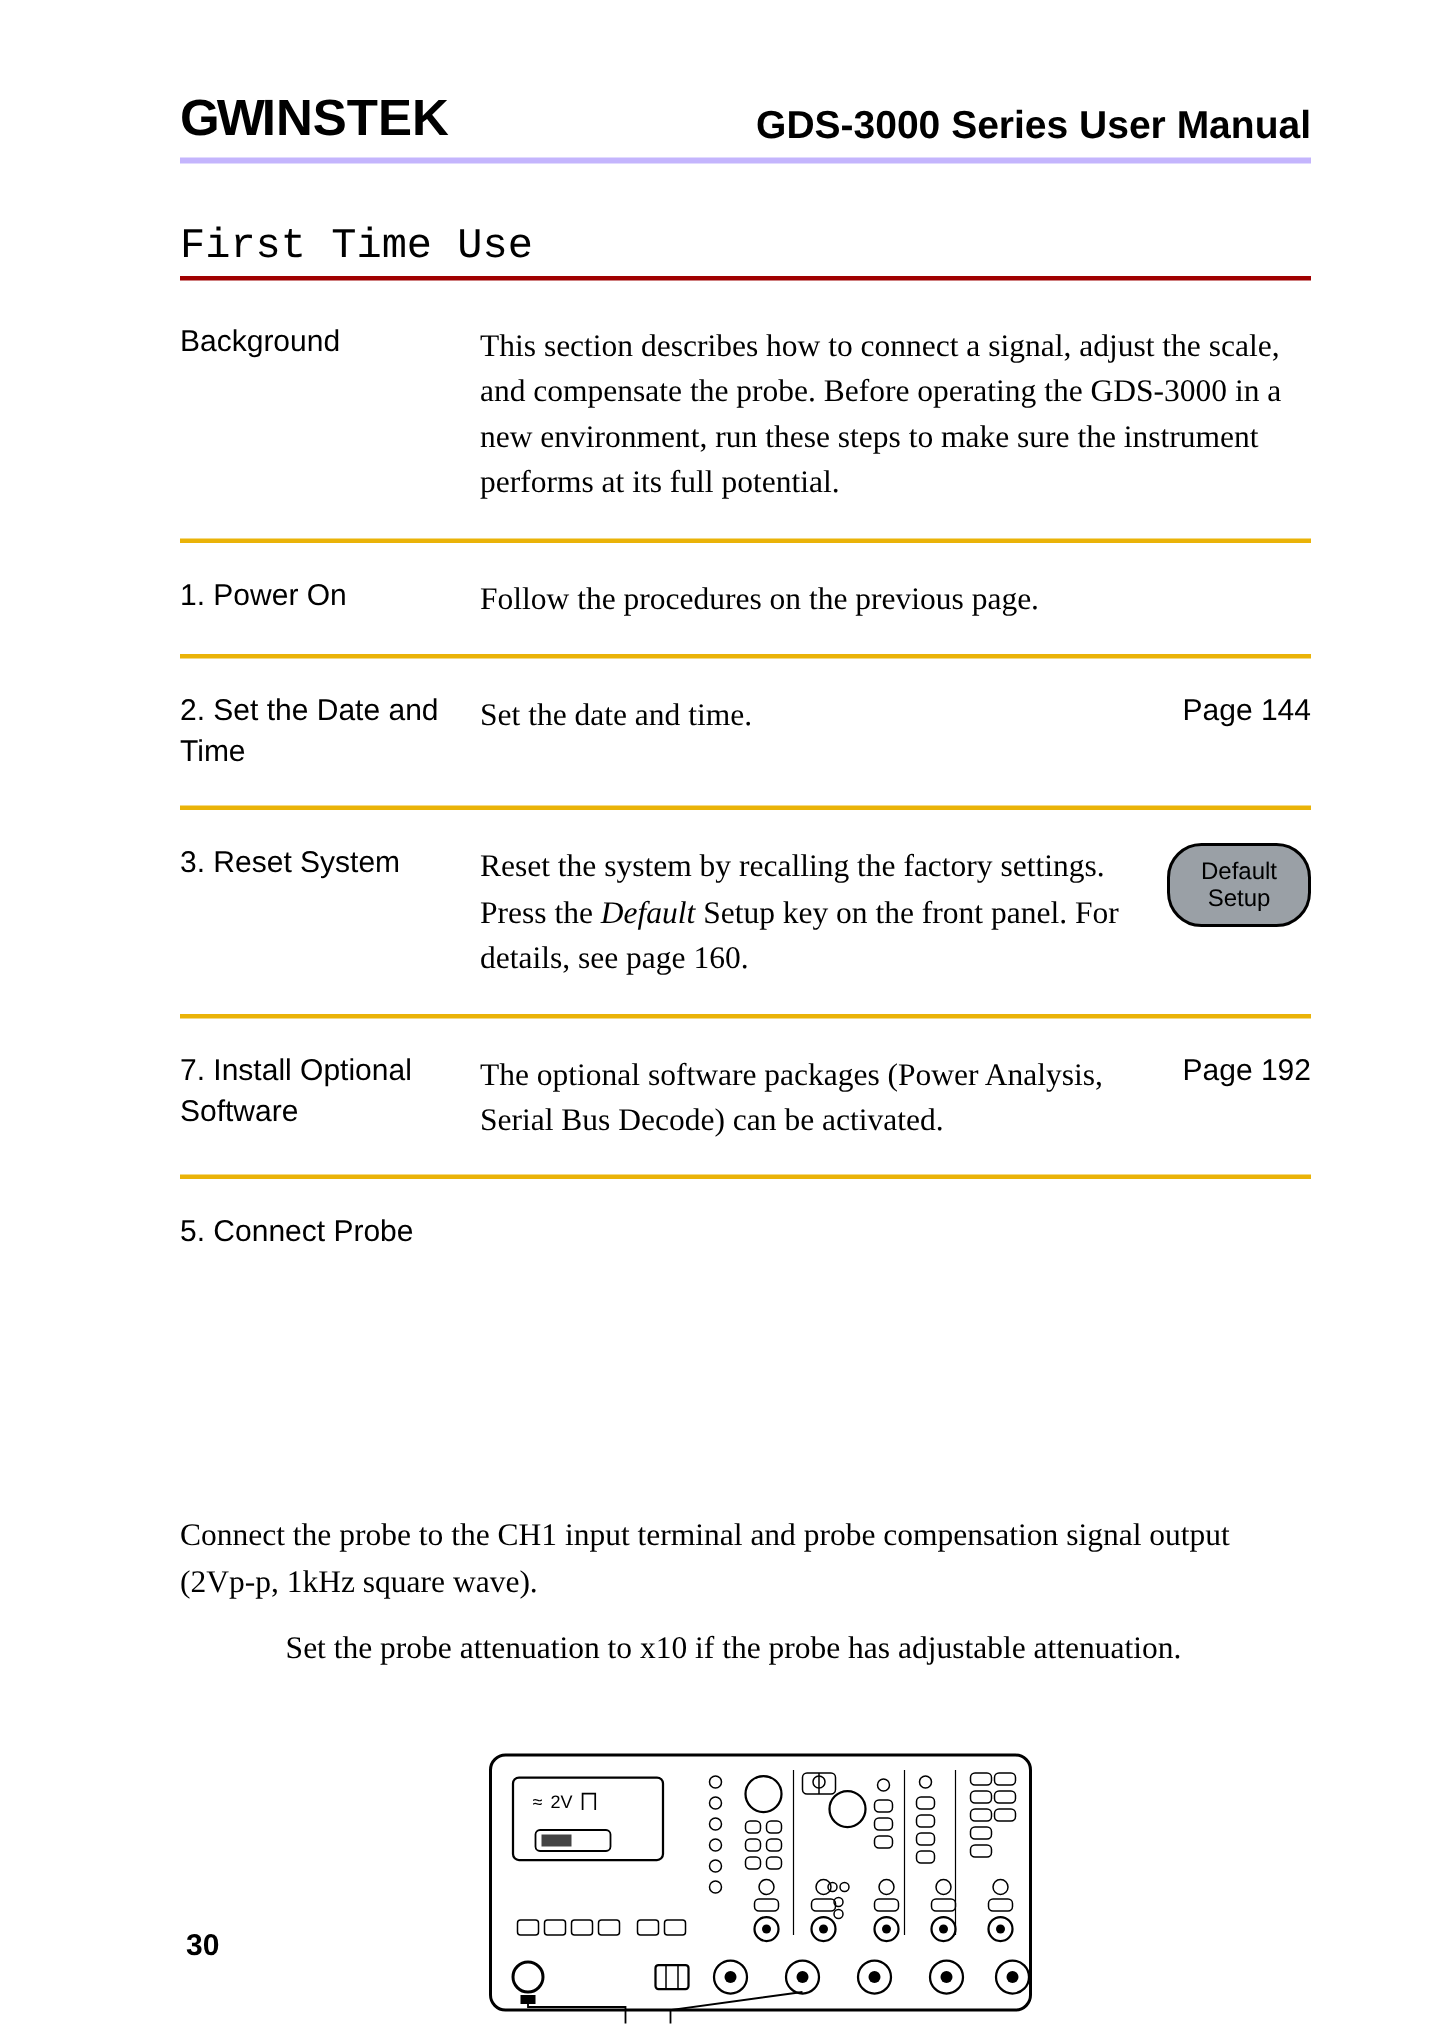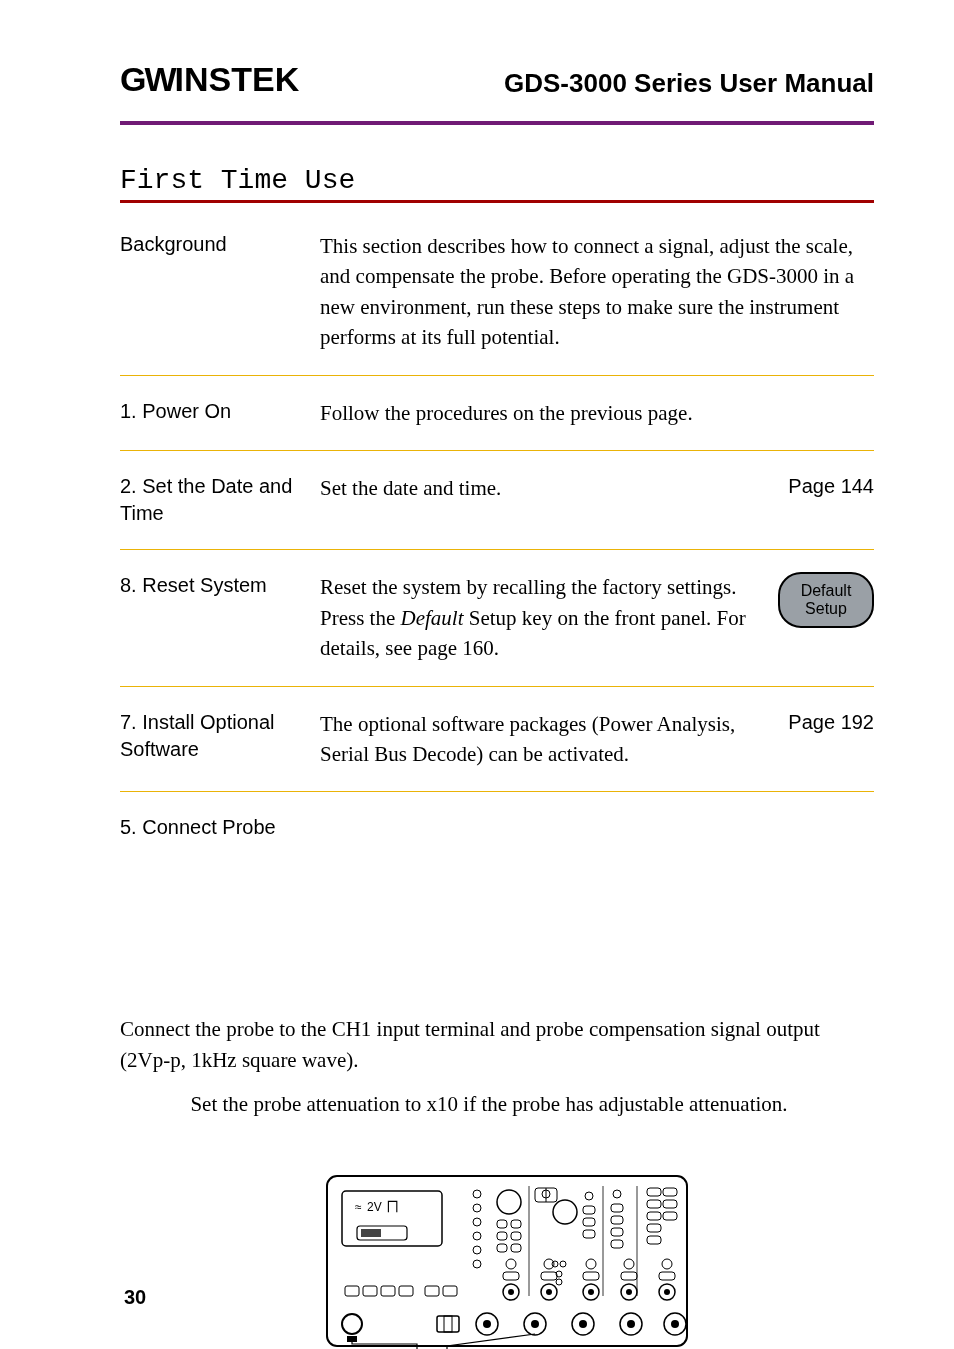--- a/index.html
+++ b/index.html
@@ -1,25 +1,25 @@
 <!DOCTYPE html>
 <html><head>
 <meta charset="utf-8">
 <style>
   * { box-sizing: border-box; margin: 0; padding: 0; }
   html, body { width: 954px; height: 1349px; background: #fff; font-family: Georgia, 'Times New Roman', serif; color: #000; }
   .page { padding: 60px 80px 40px 120px; position: relative; height: 100%; }
-  .header { display: flex; justify-content: space-between; align-items: flex-end; border-bottom: 4px solid #701a75; padding-bottom: 22px; margin-bottom: 40px; text-align: right; }
+  .header { display: flex; justify-content: space-between; align-items: flex-end; border-bottom: 4px solid #c4b5fd; padding-bottom: 6px; margin-bottom: 40px; text-align: right; }
   .brand { font-family: Arial, Helvetica, sans-serif; font-weight: 900; font-size: 34px; letter-spacing: -1px; display: flex; align-items: flex-end; }
   .brand .gw { letter-spacing: -2px; }
   .brand .in { letter-spacing: 0; }
   .manual-title { font-family: 'Trebuchet MS', Arial, sans-serif; font-weight: 700; font-size: 26px; margin-left: 32px; }
   .section-title { font-family: Liberation Mono, monospace; font-size: 28px; margin-bottom: 4px; }
   .section-rule { border: 0; border-top: 3px solid #a00000; margin-bottom: 28px; }
-  .row { display: flex; align-items: flex-start; border-bottom: 1px solid #eab308; padding-bottom: 22px; margin-bottom: 22px; }
+  .row { display: flex; align-items: flex-start; border-bottom: 3px solid #eab308; padding-bottom: 22px; margin-bottom: 22px; }
   .row.last { border-bottom: none; flex-direction: column; }
   .left { width: 200px; flex: 0 0 200px; font-family: 'Trebuchet MS', Arial, sans-serif; font-size: 20px; line-height: 1.35; padding-right: 10px; }
   .right { flex: 1; font-family: Georgia, 'Times New Roman', serif; font-size: 21px; line-height: 1.45; display: flex; justify-content: space-between; align-items: flex-start; }
   .right .body { flex: 1; padding-right: 16px; }
   .right .side { flex: 0 0 auto; font-family: 'Trebuchet MS', Arial, sans-serif; font-size: 20px; line-height: 1.35; }
   .italic { font-style: italic; }
   .key-btn { display: inline-block; }
   .key-btn svg { display: block; }
   .para + .para { margin-top: 14px; text-align: center; }
   .diagram-wrap { display: flex; justify-content: center; margin-top: 24px; margin-left: 40px; }
@@ -56,21 +56,21 @@
 
   <div class="row">
     <div class="left">2. Set the Date and Time</div>
     <div class="right">
       <div class="body">Set the date and time.</div>
       <div class="side">Page 144</div>
     </div>
   </div>
 
   <div class="row">
-    <div class="left">8. Reset System</div>
+    <div class="left">3. Reset System</div>
     <div class="right">
       <div class="body">
         <span>Reset the system by recalling the factory settings. Press the </span><span class="italic">Default</span><span> Setup key on the front panel. For details, see page 160.</span>
       </div>
       <div class="side">
         <span class="key-btn">
           <svg width="96" height="56" viewBox="0 0 96 56">
             <rect x="1" y="1" width="94" height="54" rx="22" ry="22" fill="#9aa0a6" stroke="#000" stroke-width="2"></rect>
             <text x="48" y="24" text-anchor="middle" font-family="Arial" font-size="16" fill="#000">Default</text>
             <text x="48" y="42" text-anchor="middle" font-family="Arial" font-size="16" fill="#000">Setup</text>

